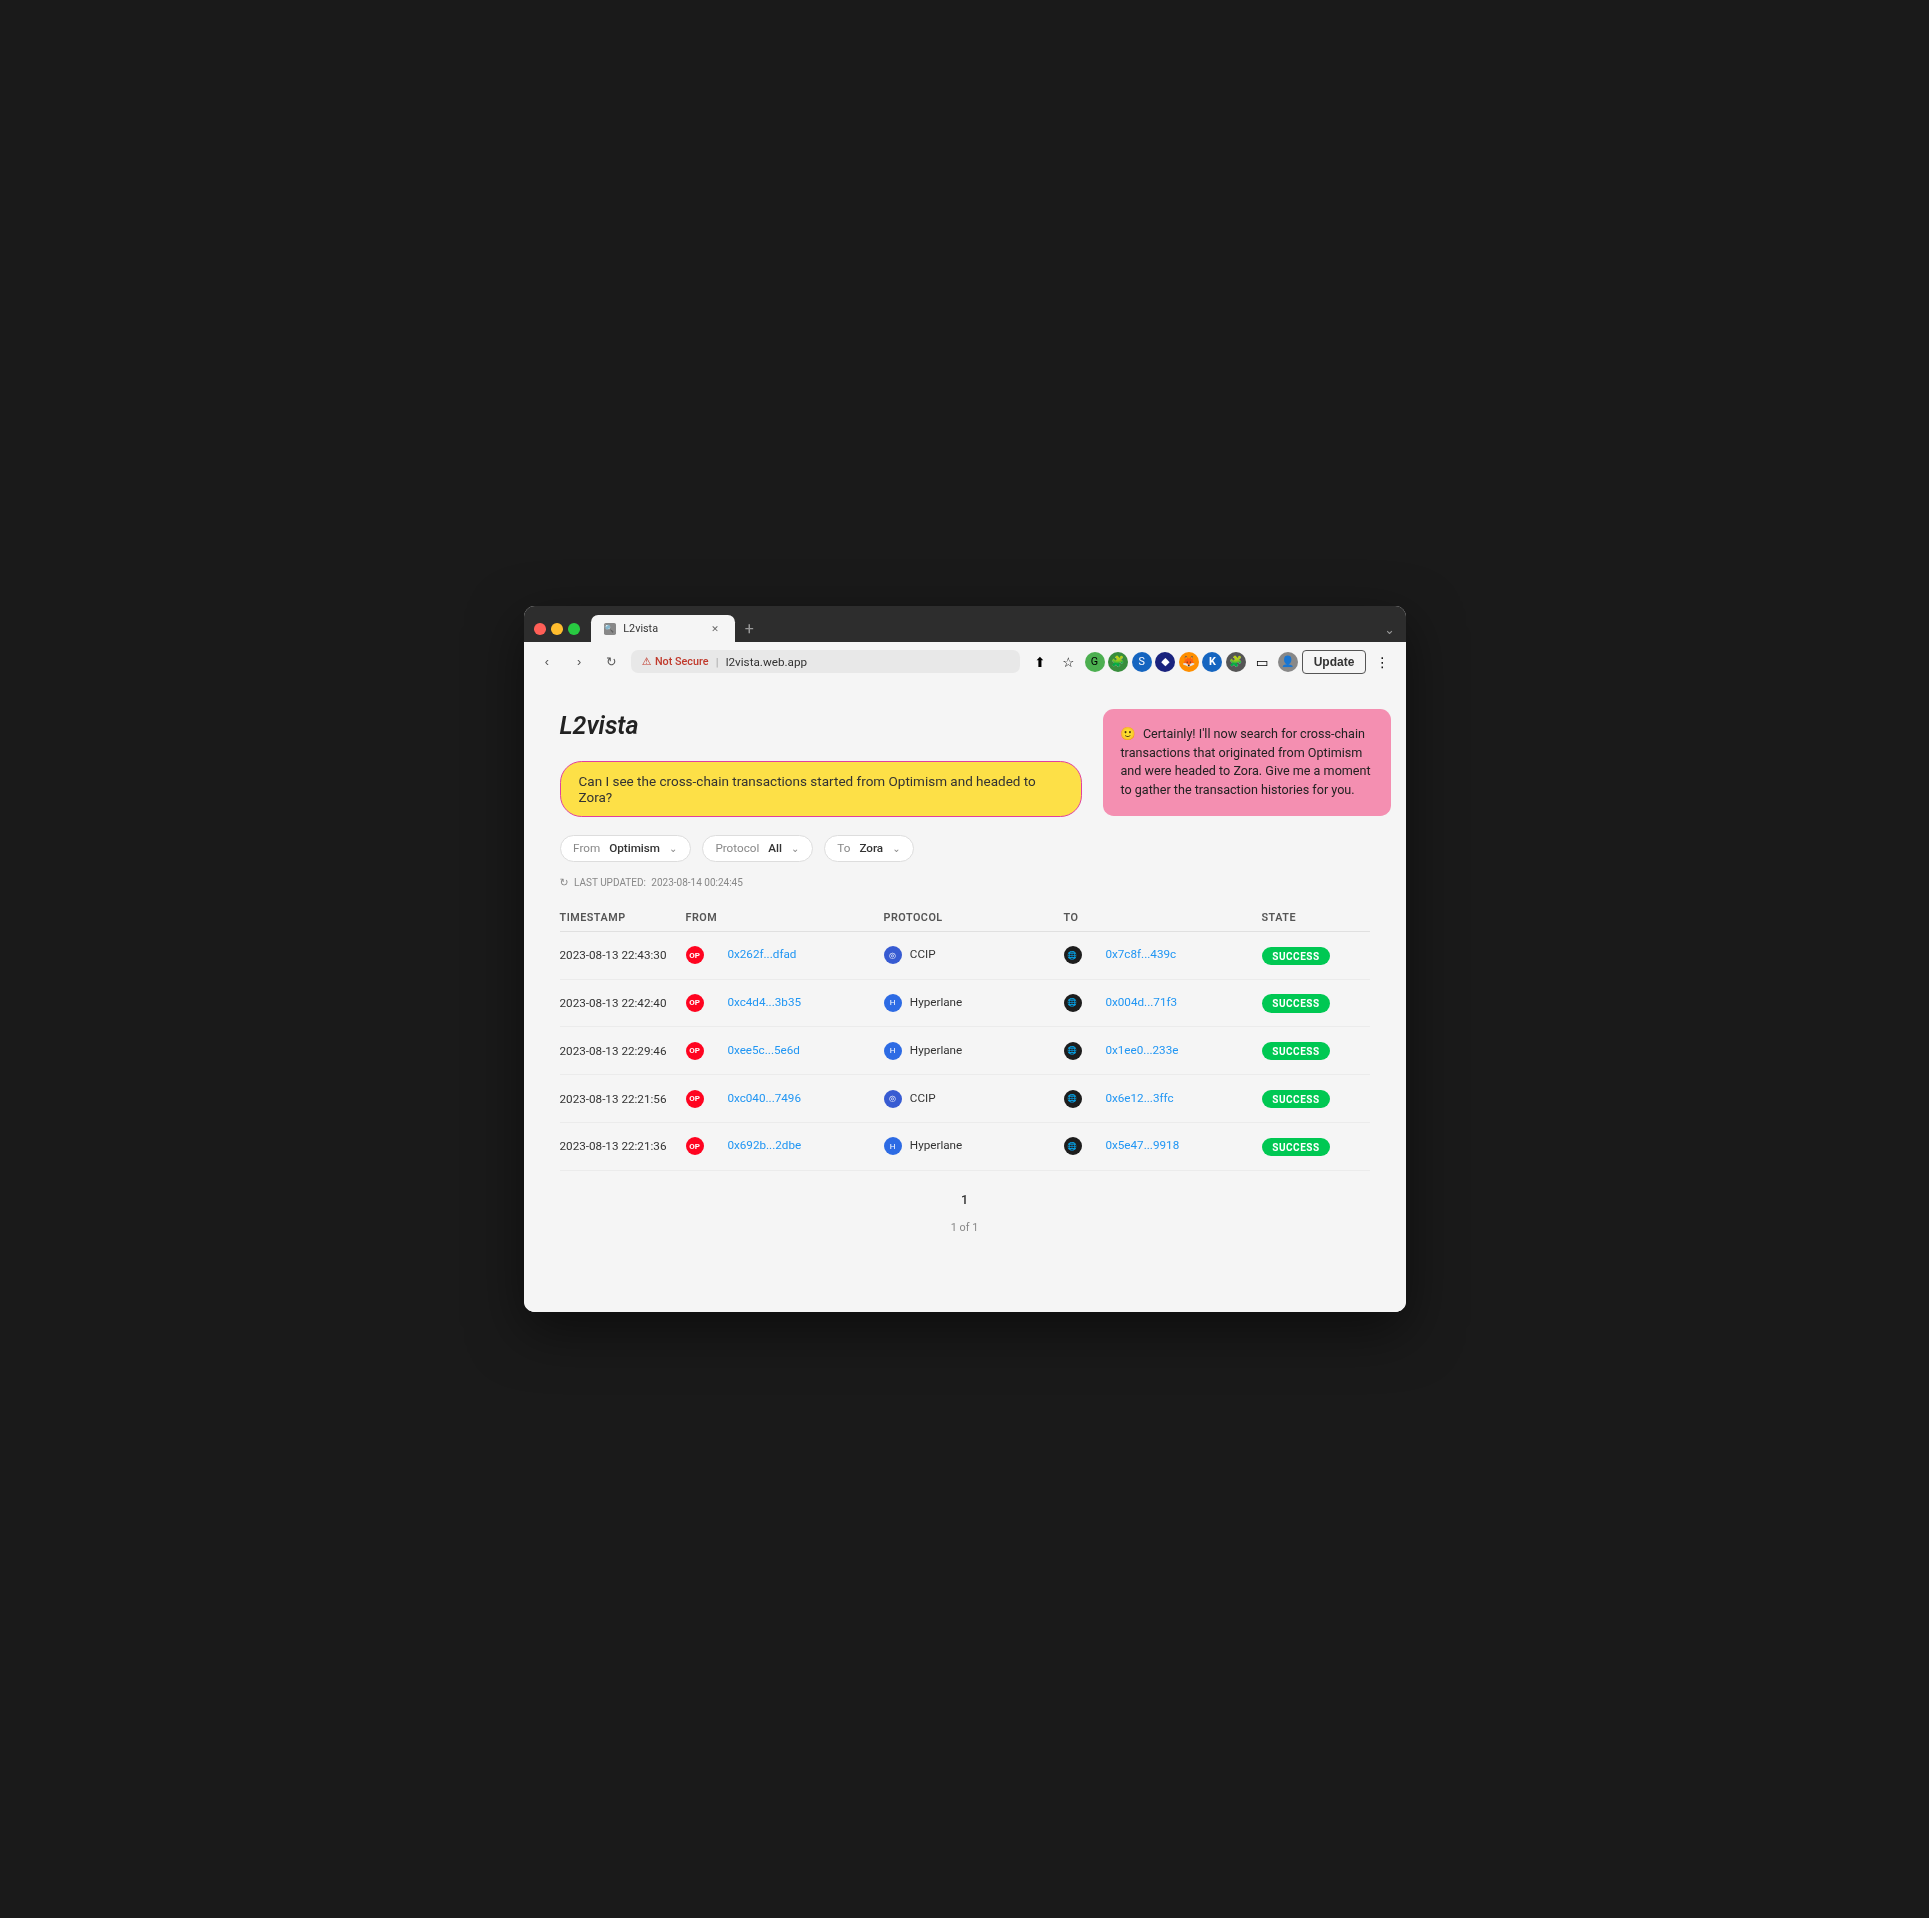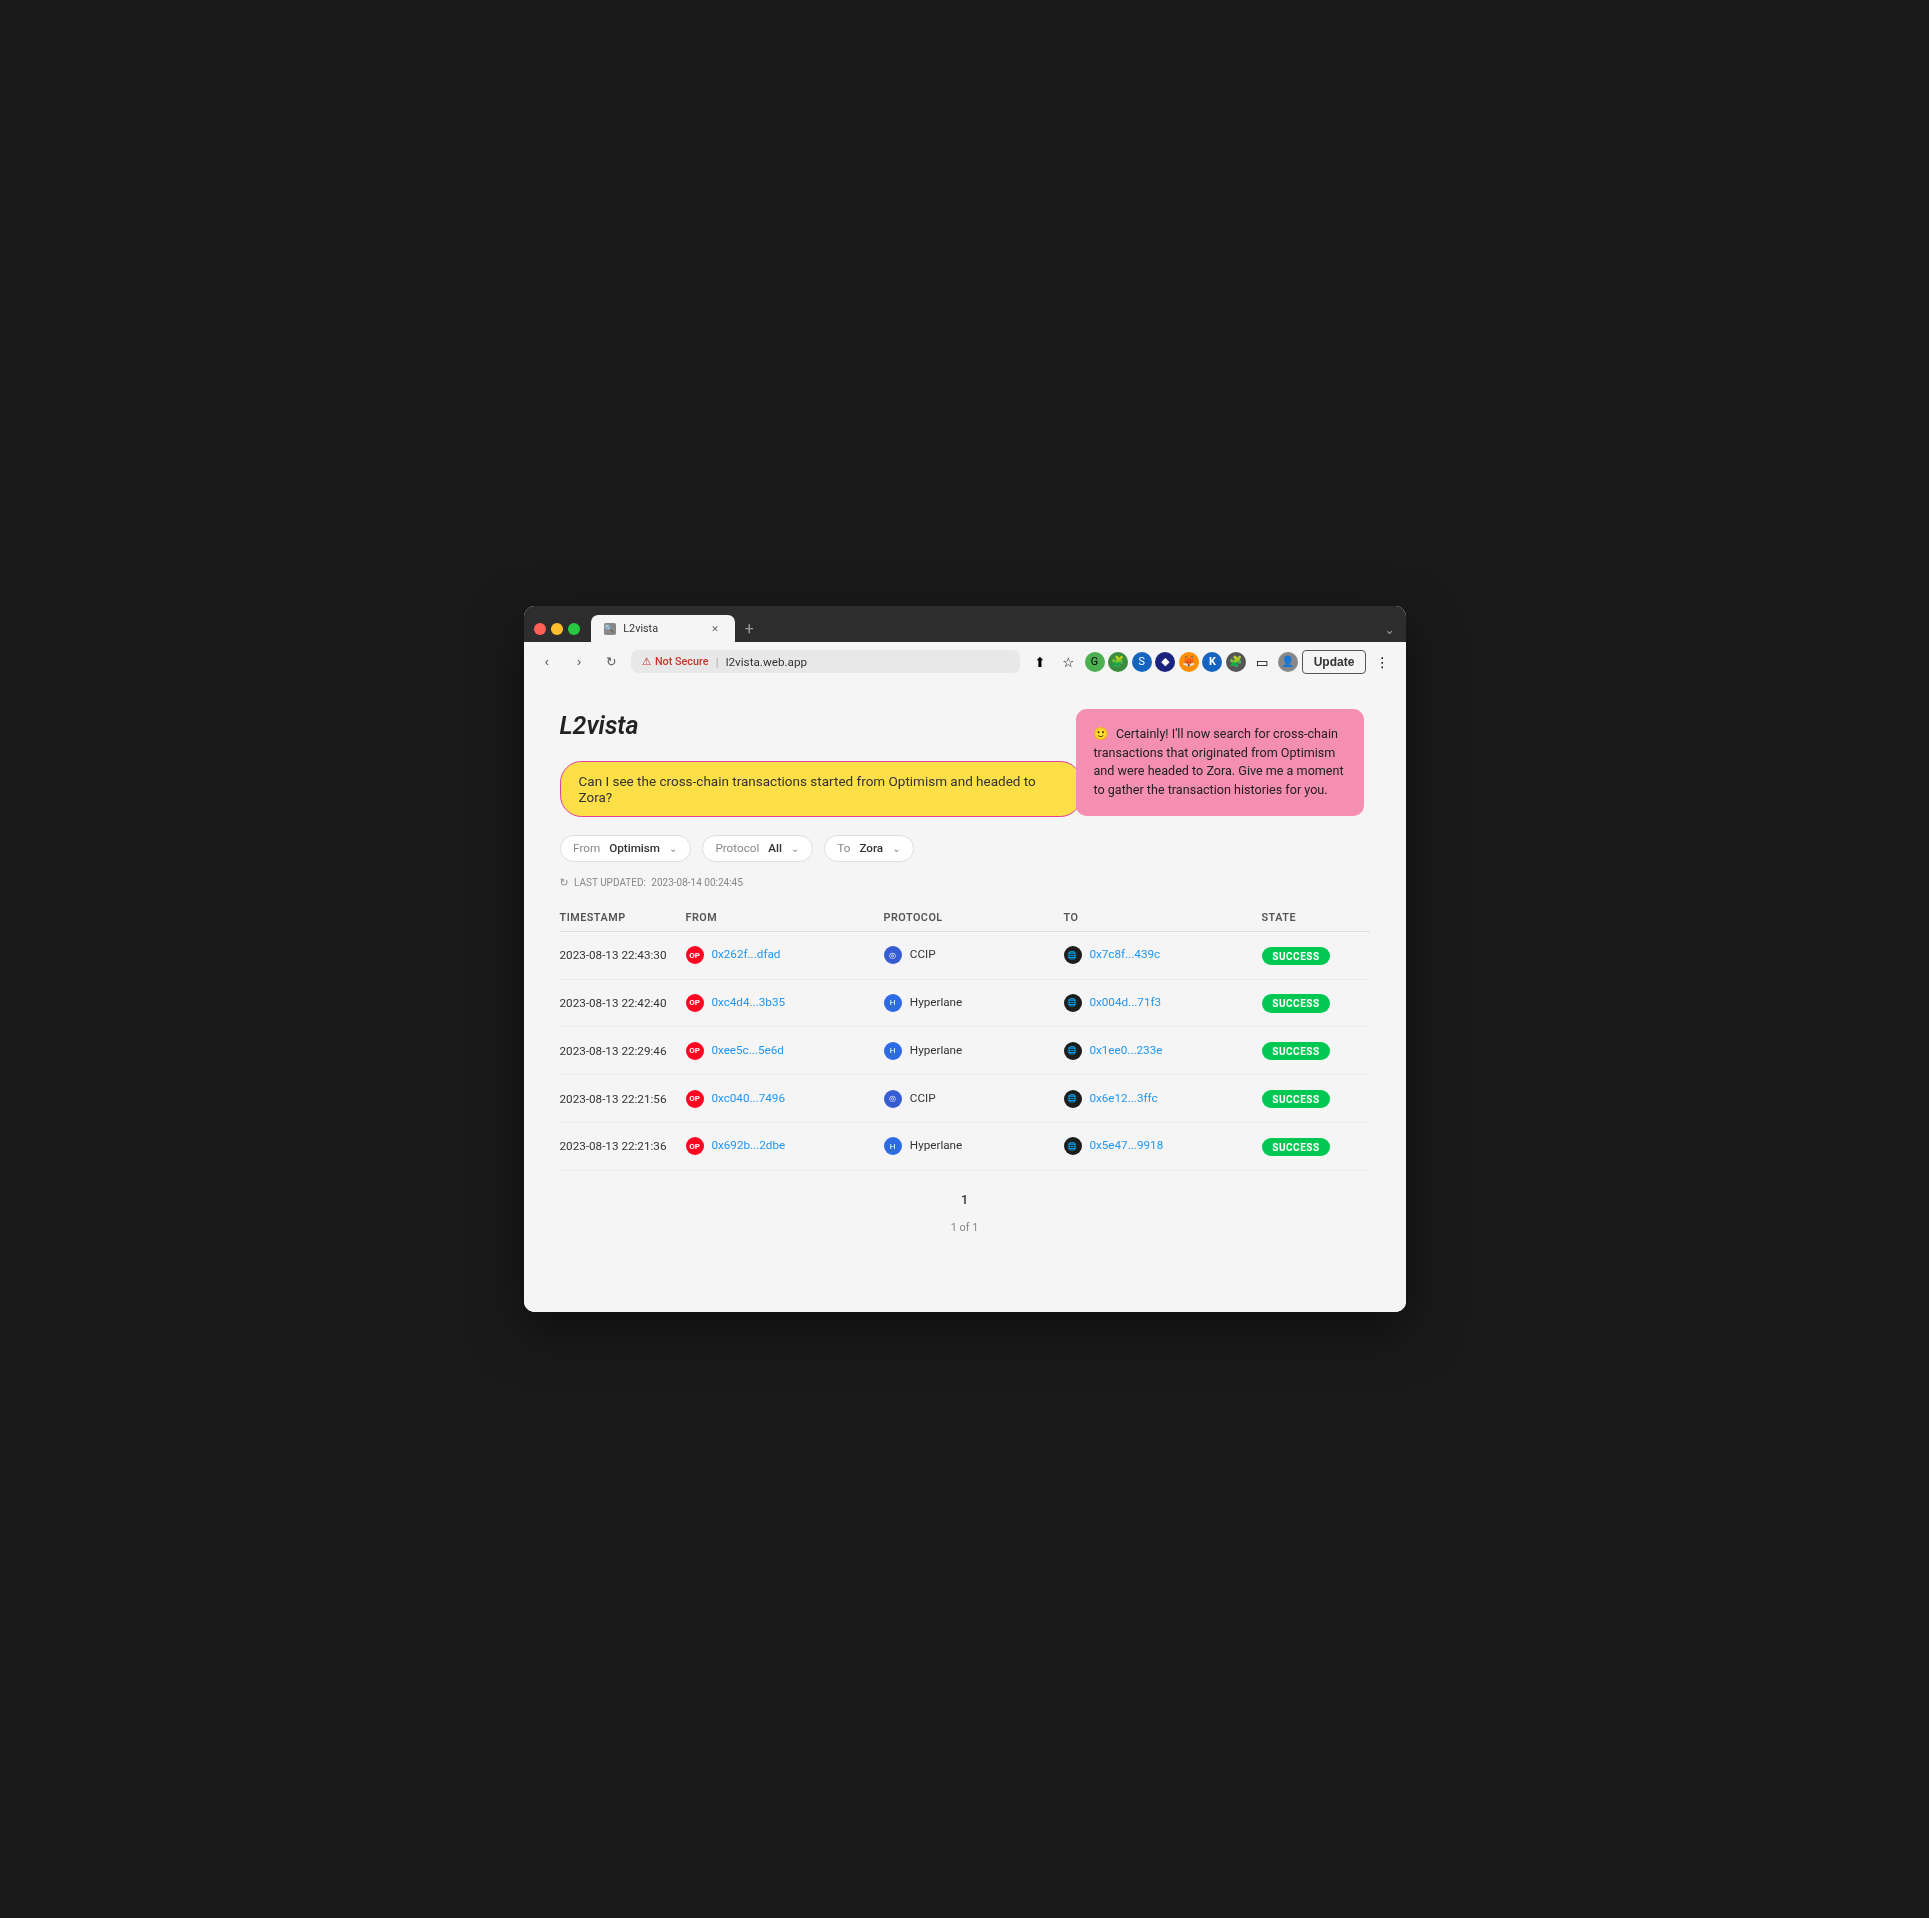--- a/index.html
+++ b/index.html
@@ -232,21 +232,21 @@
       font-size: 13.5px;
       color: #333;
       width: 522px;
       margin-bottom: 18px;
     }
 
     
     .ai-bubble {
       position: absolute;
       top: 27px;
-      right: 42px;
+      right: 15px;
       width: 288px;
       background: #f48fb1;
       border-radius: 10.8px;
       padding: 16px 18px;
       font-size: 12.6px;
       color: #222;
       line-height: 1.5;
     }
 
     .ai-bubble-icon {
@@ -336,21 +336,21 @@
     }
 
     .chain-icon {
       display: inline-flex;
       align-items: center;
       justify-content: center;
       width: 18px;
       height: 18px;
       border-radius: 50%;
       font-size: 9px;
-      margin-right: 5px;
+      margin-right: 21px;
       vertical-align: middle;
     }
 
     .op-icon {
       background: #ff0420;
       color: white;
       font-weight: 700;
       font-size: 8px;
     }
 

